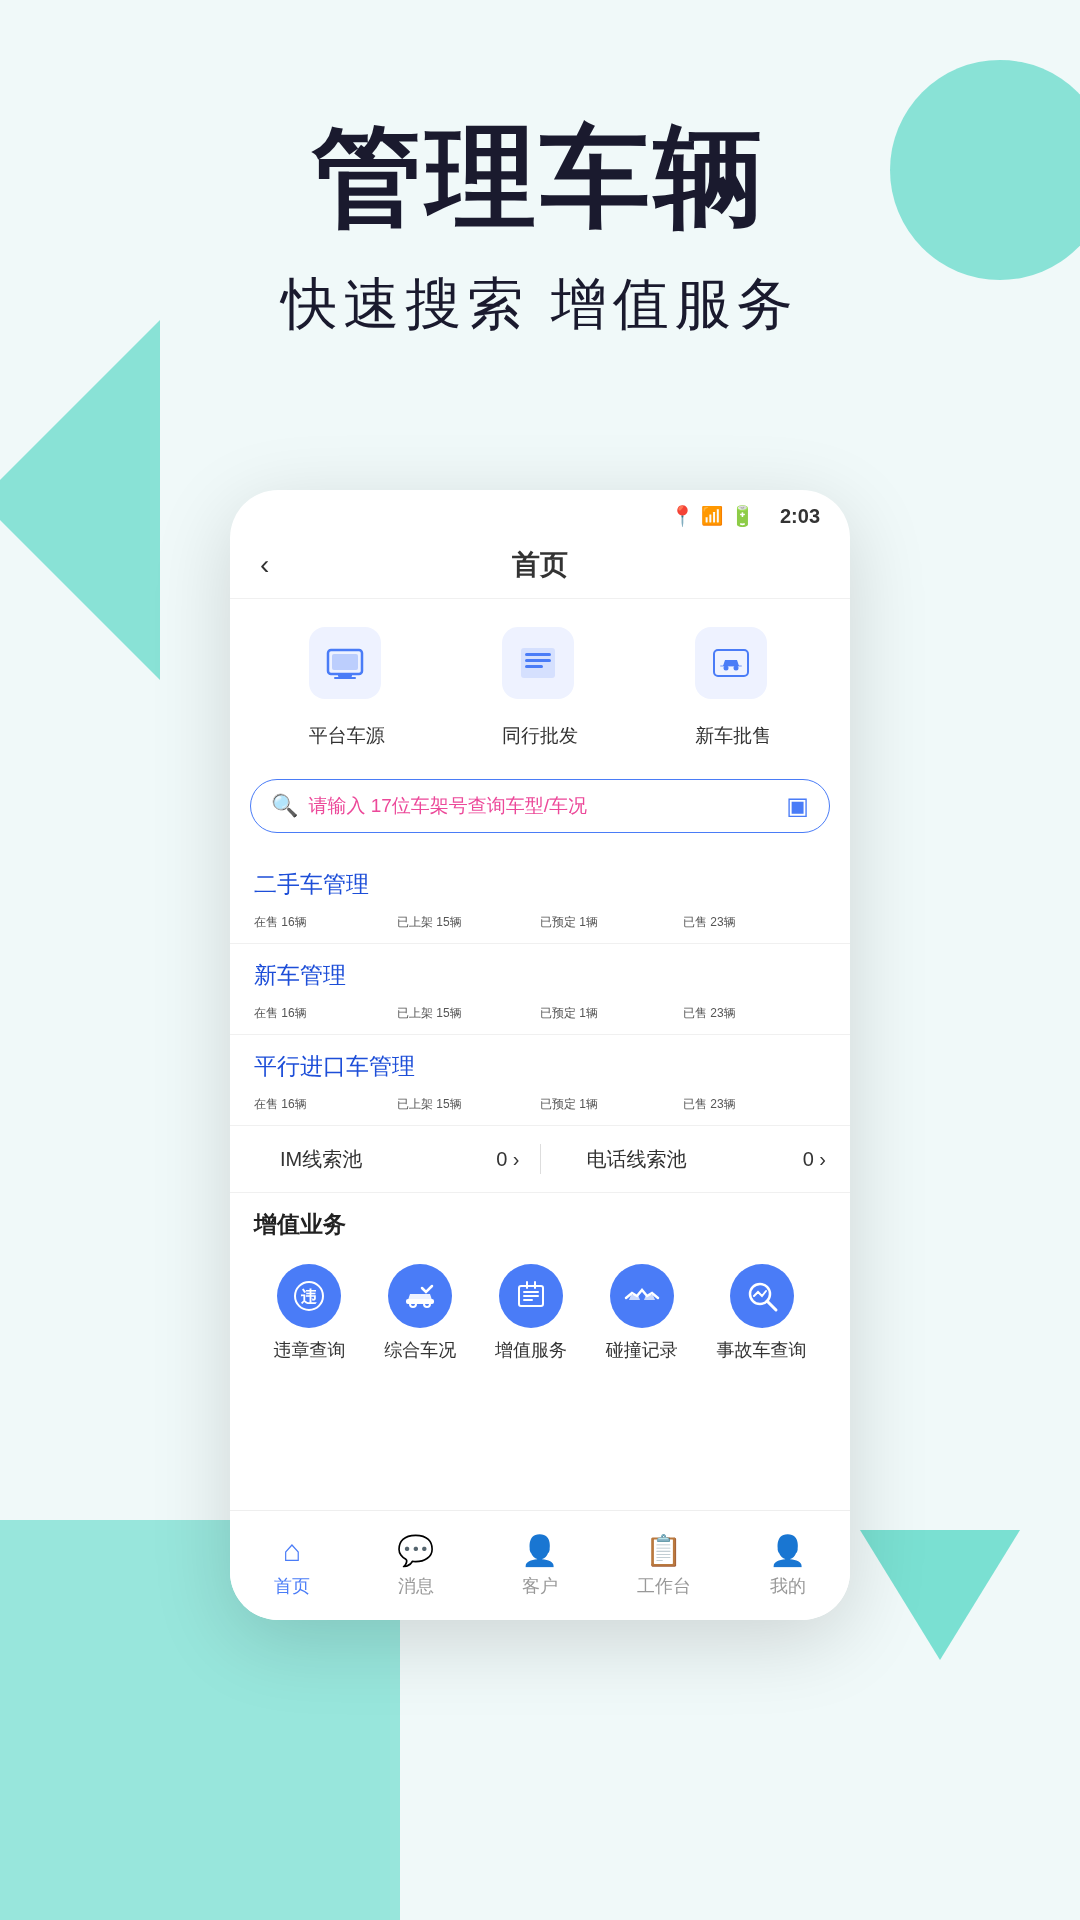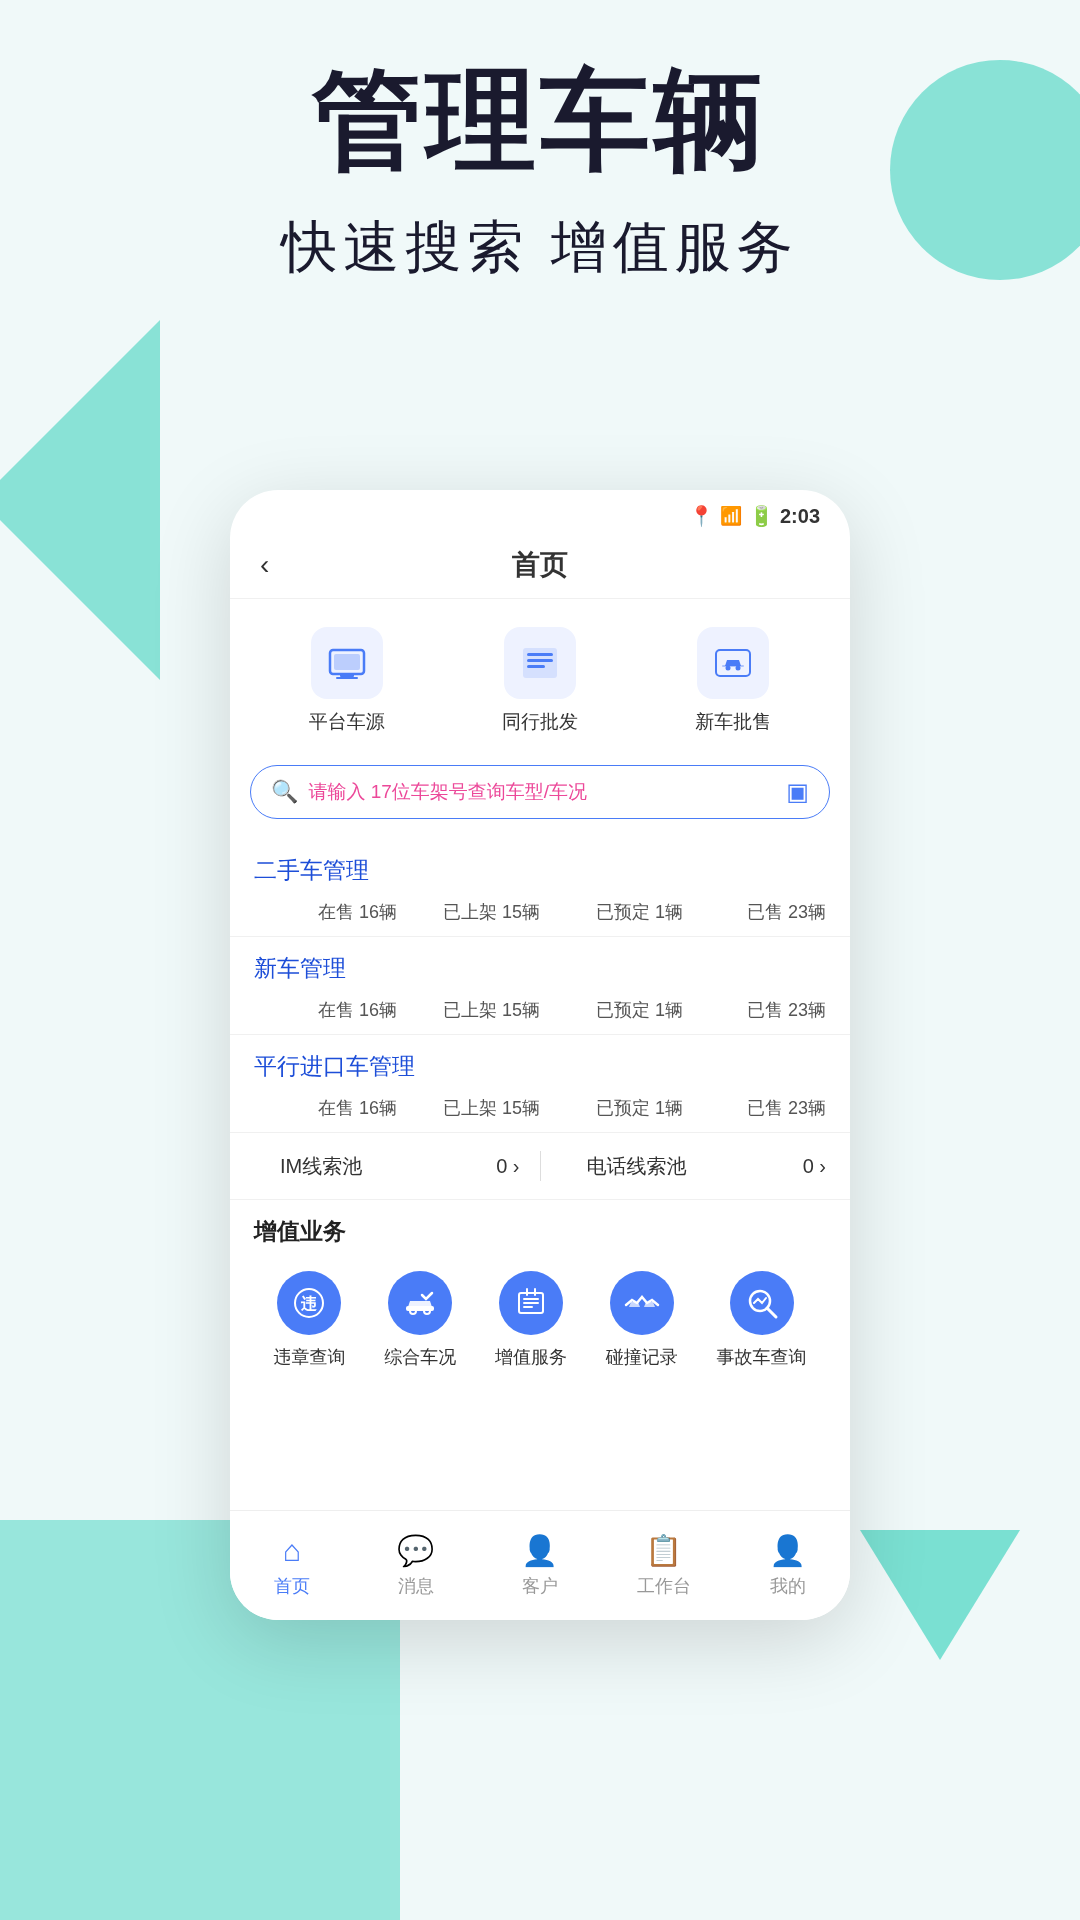--- a/index.html
+++ b/index.html
@@ -55,21 +55,21 @@
       border-right: 80px solid transparent;
       border-top: 130px solid #5dd9c8;
       opacity: 0.8;
     }
 
     
     .header-area {
       position: relative;
       z-index: 10;
       text-align: center;
-      padding-top: 59px;
+      padding-top: 116px;
     }
     .main-title {
       font-size: 110px;
       font-weight: 900;
       color: #1a1a2e;
       letter-spacing: 4px;
       line-height: 1.1;
     }
     .sub-title {
       font-size: 56px;
@@ -134,22 +134,21 @@
 
     
     .quick-actions {
       display: flex;
       justify-content: space-around;
       padding: 28px 20px 20px;
     }
     .action-item {
       display: flex;
       flex-direction: column;
-      align-items: center;
-      gap: 10px;
+      gap: 24px;
       cursor: pointer;
     }
     .action-icon {
       width: 72px;
       height: 72px;
       background: #eef2ff;
       border-radius: 16px;
       display: flex;
       align-items: center;
       justify-content: center;
@@ -199,24 +198,23 @@
       color: #1d4ed8;
       margin-bottom: 14px;
     }
     .section-stats {
       display: flex;
       gap: 0;
       flex-wrap: nowrap;
     }
     .stat-item {
       flex: 1;
-      font-size: 18px;
+      font-size: 12px;
       color: #555;
       white-space: nowrap;
-      text-align: right;
     }
 
     
     .pools-row {
       display: flex;
       align-items: center;
       padding: 18px 24px;
       border-bottom: 1px solid #f0f0f0;
     }
     .pool-item {
@@ -324,21 +322,21 @@
   <div class="sub-title">快速搜索 增值服务</div>
 </div>
 
 <div class="phone-container">
 
   <div class="status-bar">
     <div class="status-icons">
       <span>📍</span>
       <span style="font-size:18px;">📶</span>
       <span>🔋</span>
-      <span style="font-weight:600;">2:03</span>
+      <span style="font-weight:600;margin-left:19px;">2:03</span>
     </div>
   </div>
 
   <div class="nav-bar">
     <span class="nav-back">‹</span>
     <span class="nav-title">首页</span>
   </div>
 
   <div class="quick-actions">
     <div class="action-item">

